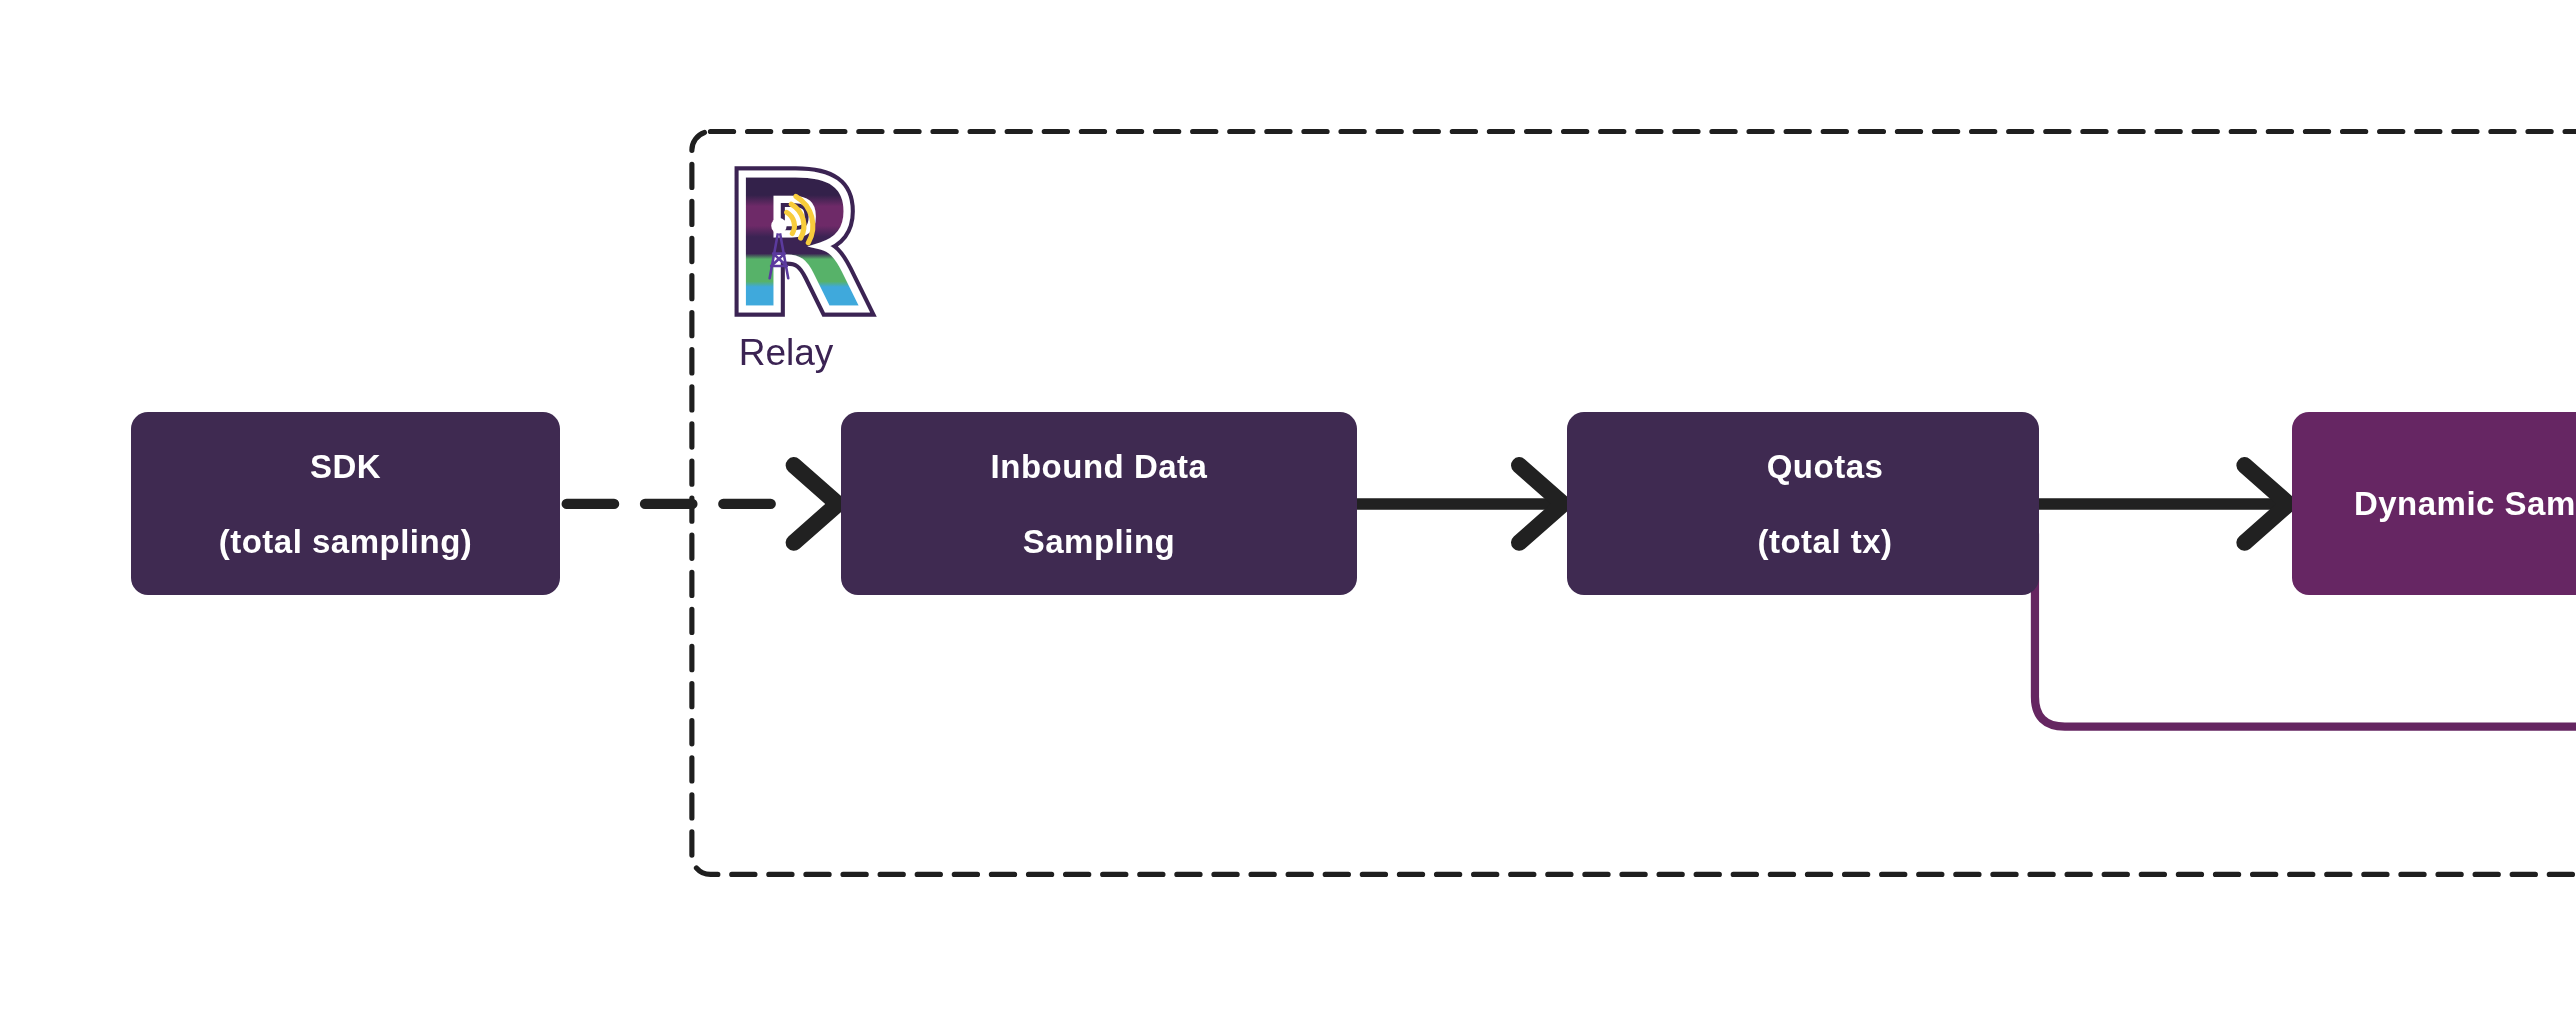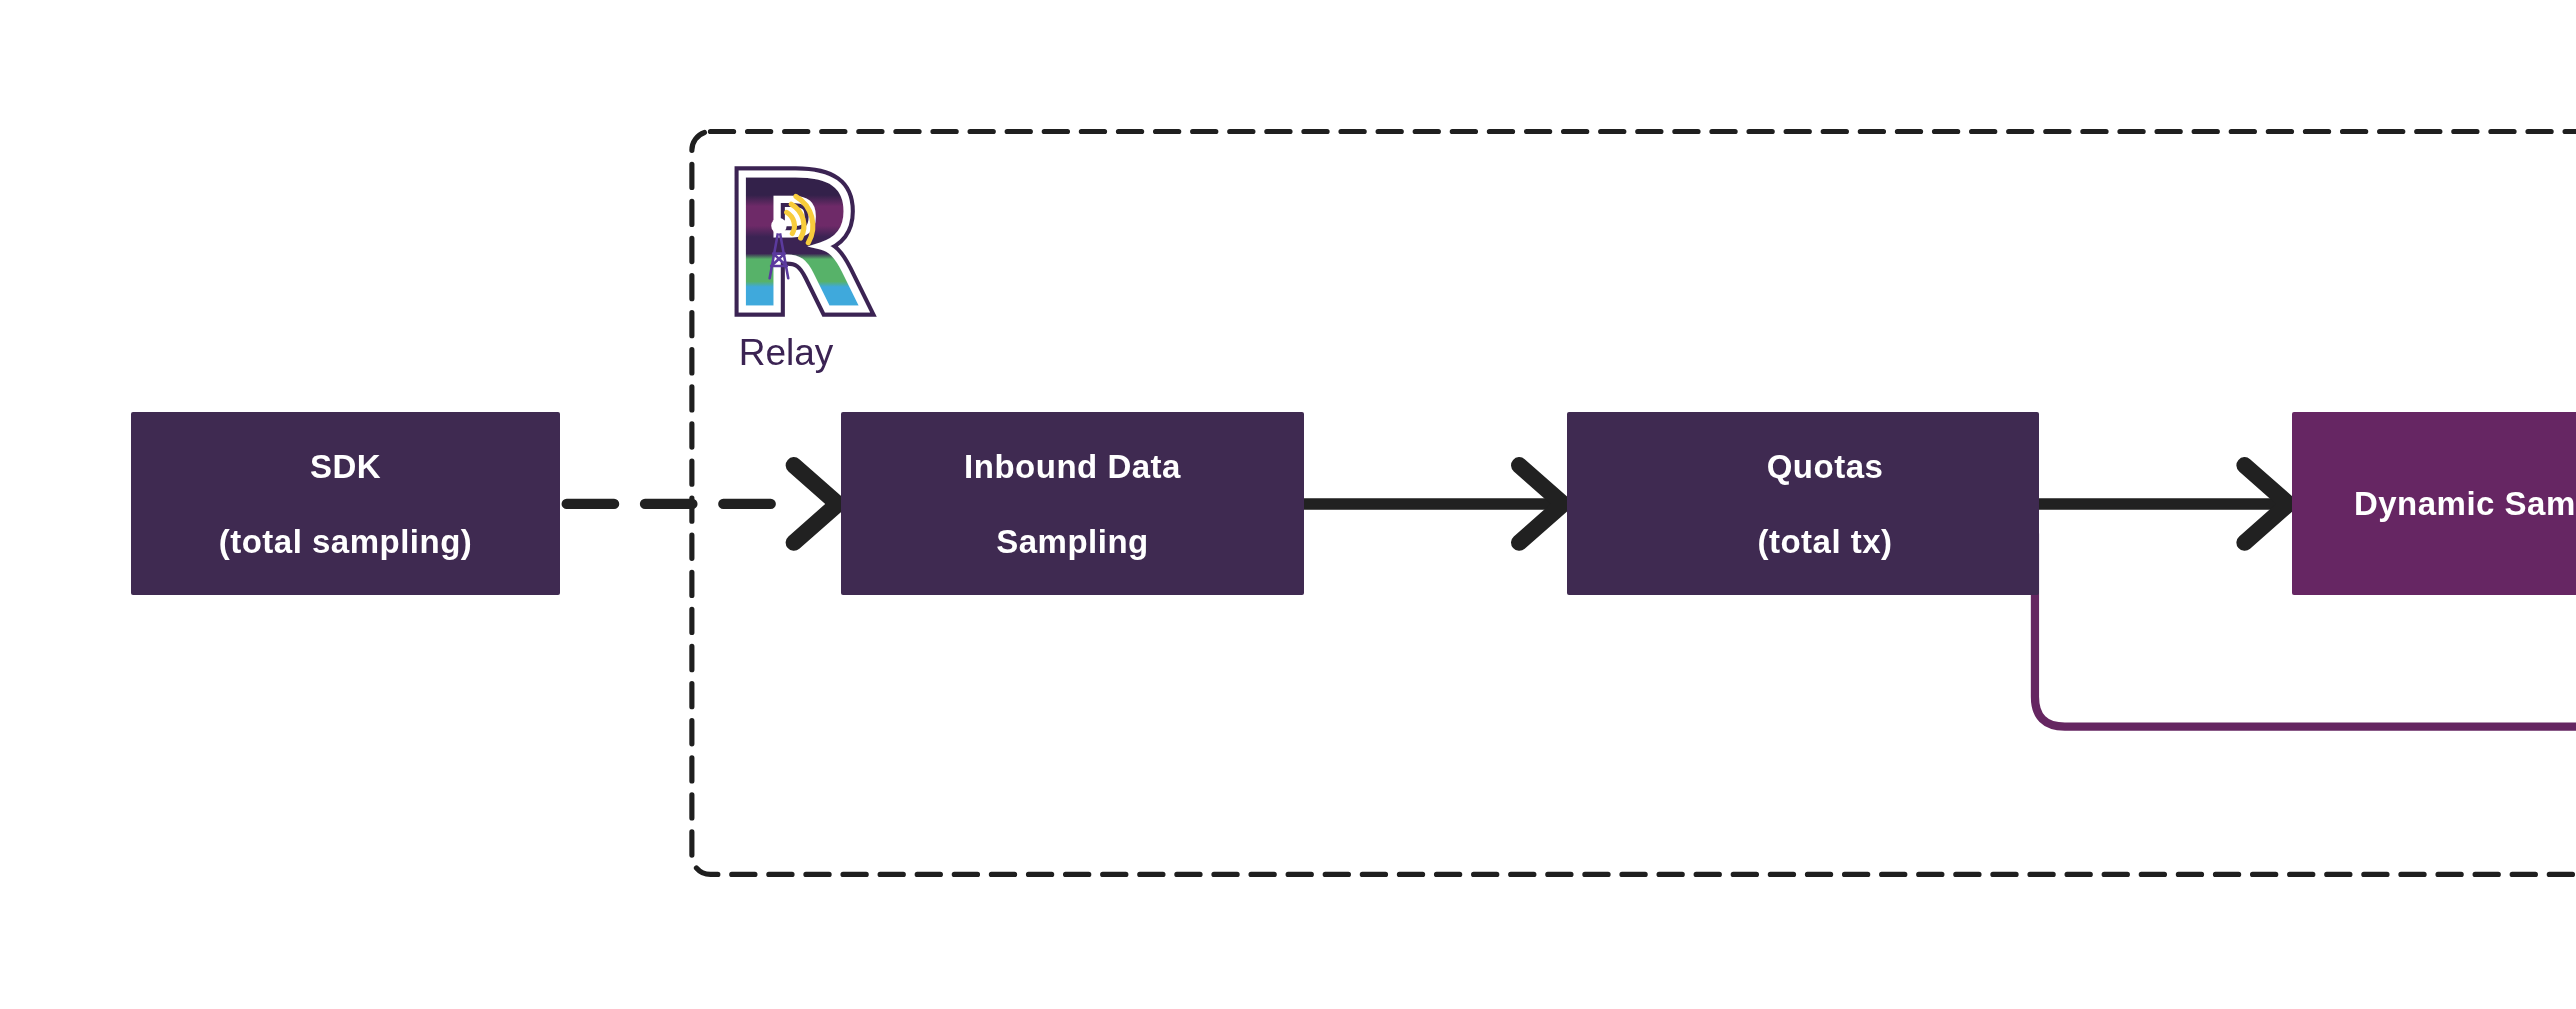--- a/index.html
+++ b/index.html
@@ -4,21 +4,21 @@
 <style>
   html,body{margin:0;padding:0;background:#ffffff;}
   body{width:4039px;height:1010px;overflow:hidden;position:relative;
        font-family:"Liberation Sans", sans-serif;}
   .layer{position:absolute;left:0;top:0;}
   svg{display:block;}
 
   .node{
     position:absolute;
     top:412px;height:183px;
-    border-radius:2px;
+    border-radius:17px;
     display:flex;flex-direction:column;align-items:center;justify-content:center;
     gap:42px;
     color:var(--c-box-text);
     font-size:33px;font-weight:600;letter-spacing:0.5px;
     background:var(--c-box-dark);
   }
   .node.accent{background:var(--c-box-accent);}
   .node-line{line-height:1;white-space:nowrap;}
   .node-line:empty{display:none;}
 
@@ -110,21 +110,21 @@
       <path d="M 7132 1102 A 198 198 0 0 1 7528 1102"></path>
     </g>
   </g>
 </svg>
 
 <div class="node" id="node-sdk" style="left:131px;width:429px;">
   <div class="node-line">SDK</div>
   <div class="node-line">(total sampling)</div>
 </div>
 
-<div class="node" id="node-inbound" style="left:841px;width:463px;">
+<div class="node" id="node-inbound" style="left:841px;width:516px;">
   <div class="node-line">Inbound Data</div>
   <div class="node-line">Sampling</div>
 </div>
 
 <div class="node" id="node-quotas" style="left:1567px;width:428px;padding-left:44px;">
   <div class="node-line">Quotas</div>
   <div class="node-line">(total tx)</div>
 </div>
 
 <div class="node accent" id="node-dynamic" style="left:2292px;width:427px;">

